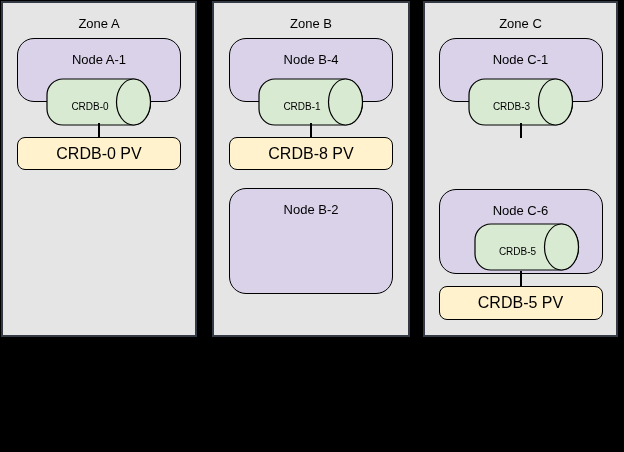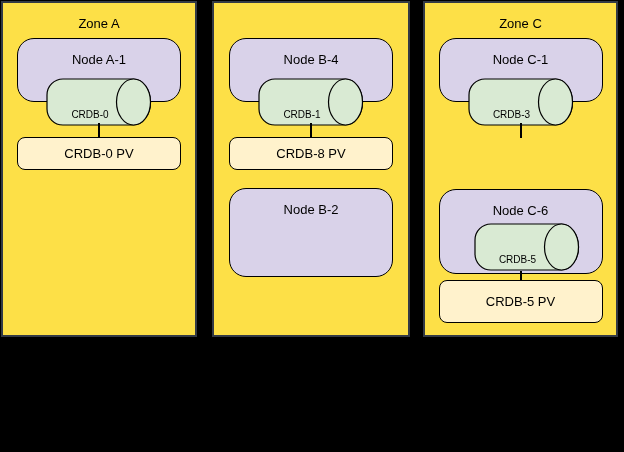--- a/index.html
+++ b/index.html
@@ -9,79 +9,79 @@
     position: relative;
     overflow: hidden;
     font-family: "Liberation Sans", sans-serif;
     color: #000000;
   }
   .stage { position: absolute; inset: 0; }
 
   .zone {
     position: absolute;
     top: 1px; height: 336px;
-    background: #fde047;
+    background: #e5e5e5;
     border: 2px solid #333a45;
     box-sizing: border-box;
   }
   #zone-a { left: 1px;   width: 196px; }
   #zone-b { left: 212px; width: 198px; }
   #zone-c { left: 423px; width: 195px; }
 
   .zone-title {
     position: absolute; top: 13px; left: 0; right: 0;
     text-align: center; font-size: 13px; line-height: 15px;
   }
 
   .node {
     position: absolute; left: 50%; margin-left: -82px; width: 164px;
     background: #d9d2e9;
     border: 1px solid #000000;
     border-radius: 17px;
     box-sizing: border-box;
   }
   .node-1  { top: 35px;  height: 64px; }
-  .node-b2 { top: 185px; height: 89px; }
+  .node-b2 { top: 185px; height: 106px; }
   .node-c2 { top: 186px; height: 85px; }
 
   .node-title {
     position: absolute; top: 13px; left: 0; right: 0;
     text-align: center; font-size: 13px; line-height: 15px;
   }
 
   .cyl {
     position: absolute; left: 28px; top: 39px;
     width: 106px; height: 48px;
   }
   .cyl-c2 { top: 33px; margin-left: 6px; }
   .cyl svg { display: block; }
   .cyl-label {
-    position: absolute; left: 0; top: 12px; width: 88px; height: 48px;
+    position: absolute; left: 0; top: 4px; width: 88px; height: 48px;
     display: flex; align-items: center; justify-content: center;
     font-size: 10px;
   }
 
   .connector {
     position: absolute; left: 50%; margin-left: -1px; width: 2px;
     background: #000000;
   }
   .conn-1 { top: 120px; height: 15px; }
   .conn-2 { top: 268px; height: 16px; }
 
   .pv {
     position: absolute; left: 50%; margin-left: -82px; width: 164px; height: 33px;
     background: #fff2cc;
     border: 1px solid #000000;
     border-radius: 8px;
     box-sizing: border-box;
     display: flex; align-items: center; justify-content: center;
-    font-size: 13px;
+    font-size: 16px;
   }
   .pv-1 { top: 134px; }
-  .pv-2 { top: 277px; height: 43px; }
+  .pv-2 { top: 283px; height: 34px; }
 </style>
 </head>
 <body>
 
 <div class="stage">
 
   <section class="zone" id="zone-a">
     <div class="zone-title">Zone A</div>
 
     <div class="node node-1">
@@ -96,20 +96,21 @@
     </div>
 
     <div class="connector conn-1"></div>
 
     <div class="pv pv-1">
       <span>CRDB-0 PV</span>
     </div>
   </section>
 
   <section class="zone" id="zone-b">
+    <div class="zone-title">Zone B</div>
 
     <div class="node node-1">
       <div class="node-title">Node B-4</div>
       <div class="cyl">
         <svg width="106" height="48" viewBox="0 0 106 48">
           <path d="M 17 1 H 87.5 A 17 23 0 0 1 87.5 47 H 17 A 16 16 0 0 1 1 31 V 17 A 16 16 0 0 1 17 1 Z" fill="#d9ead3" stroke="#000000" stroke-width="1.2"></path>
           <ellipse cx="87.5" cy="24" rx="17" ry="23" fill="#d9ead3" stroke="#000000" stroke-width="1.2"></ellipse>
         </svg>
         <span class="cyl-label">CRDB-1</span>
       </div>

